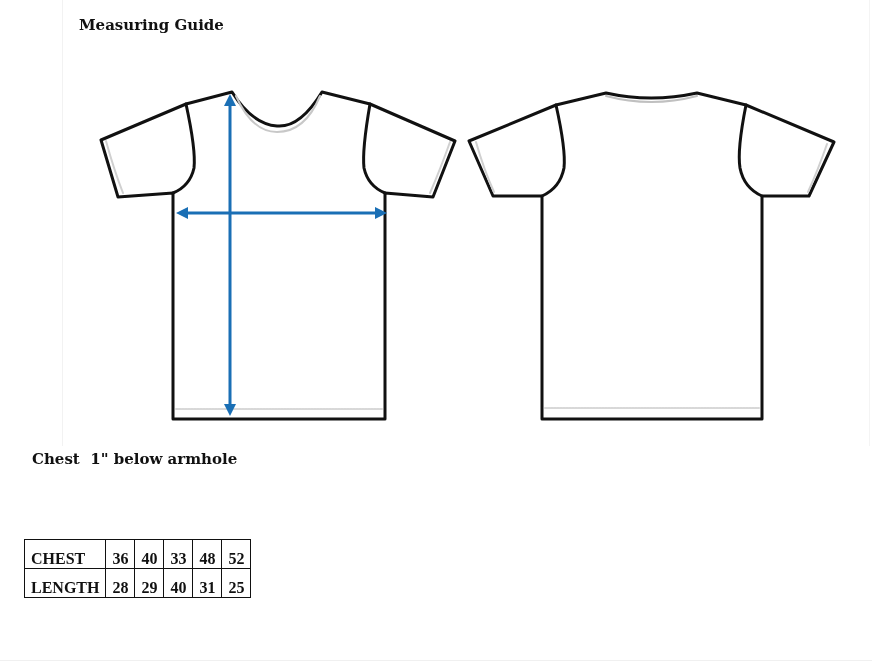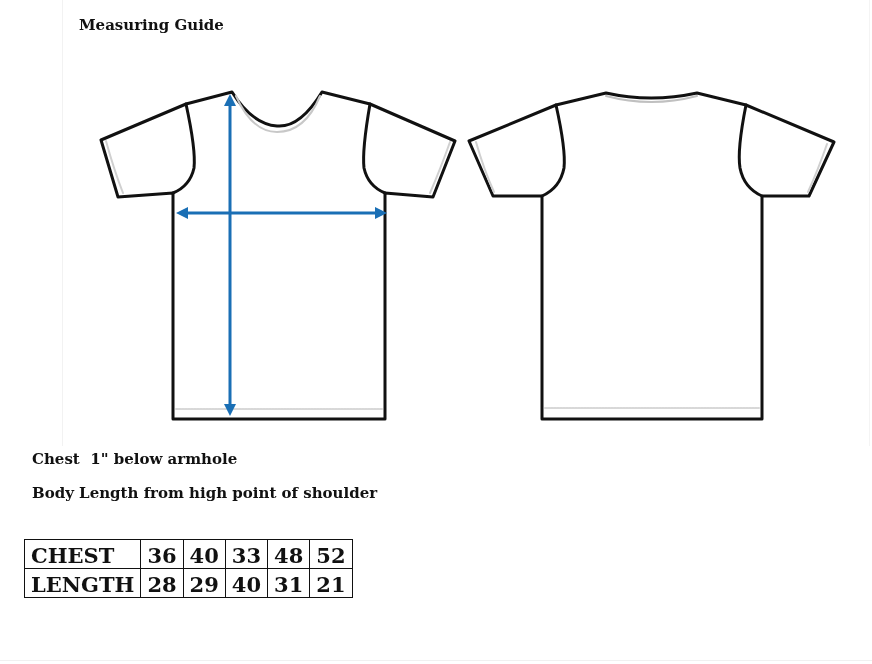--- a/index.html
+++ b/index.html
@@ -28,21 +28,21 @@
     position: absolute; left: 24px; top: 539px;
     border-collapse: collapse;
     font-weight: bold;
   }
   table.sizes td {
     border: 1.5px solid #111;
     height: 28px; padding: 0 6px;
     font-size: 15px; vertical-align: bottom;
   }
   table.sizes tr.head td { height: 28px; text-align: center; vertical-align: bottom; padding-bottom: 1px; font-size: 15px; }
-  table.sizes tr.data td { font-size: 21px; padding-bottom: 0; }
+  table.sizes tr.data td { font-size: 16px; padding-bottom: 0; font-family: Liberation Serif, serif; }
   .c0 { width: 110px; }
   .c1 { width: 88px; }
   .c2 { width: 88px; }
   .c3 { width: 88px; }
   .c4 { width: 88px; }
   .c5 { width: 126px; }
   .bottom-line {
     position: absolute; left: 0; top: 660px; width: 872px; height: 1px; background: #f0f0f0;
   }
 </style>
@@ -87,37 +87,36 @@
     <path d="M746 105 Q737 150 740 168 Q744 188 762 196" fill="none"></path>
     <path d="M606 96 Q651 108 697 96" fill="none" stroke="#c0c0c0" stroke-width="2"></path>
     <path d="M476 142 Q484 170 494 192" fill="none" stroke="#d0d0d0" stroke-width="2"></path>
     <path d="M827 144 Q818 170 808 192" fill="none" stroke="#d0d0d0" stroke-width="2"></path>
     <line x1="545" y1="408" x2="759" y2="408" stroke="#d8d8d8" stroke-width="2" stroke-dasharray="2 1"></line>
   </g>
 </svg>
 
 <div class="notes">
   <div class="note">Chest  1" below armhole</div>
-  <div class="note">Body Length from high point of shoulder</div>
 </div>
 
 <table class="sizes">
   <tbody>
   <tr class="data">
     <td>CHEST</td>
     <td>36</td>
     <td>40</td>
     <td>33</td>
     <td>48</td>
     <td>52</td>
   </tr>
   <tr class="data">
     <td>LENGTH</td>
     <td>28</td>
     <td>29</td>
     <td>40</td>
     <td>31</td>
-    <td>21</td>
+    <td>25</td>
   </tr>
 </tbody>
   </table>
 
 <div class="bottom-line"></div>
 
 </body></html>

